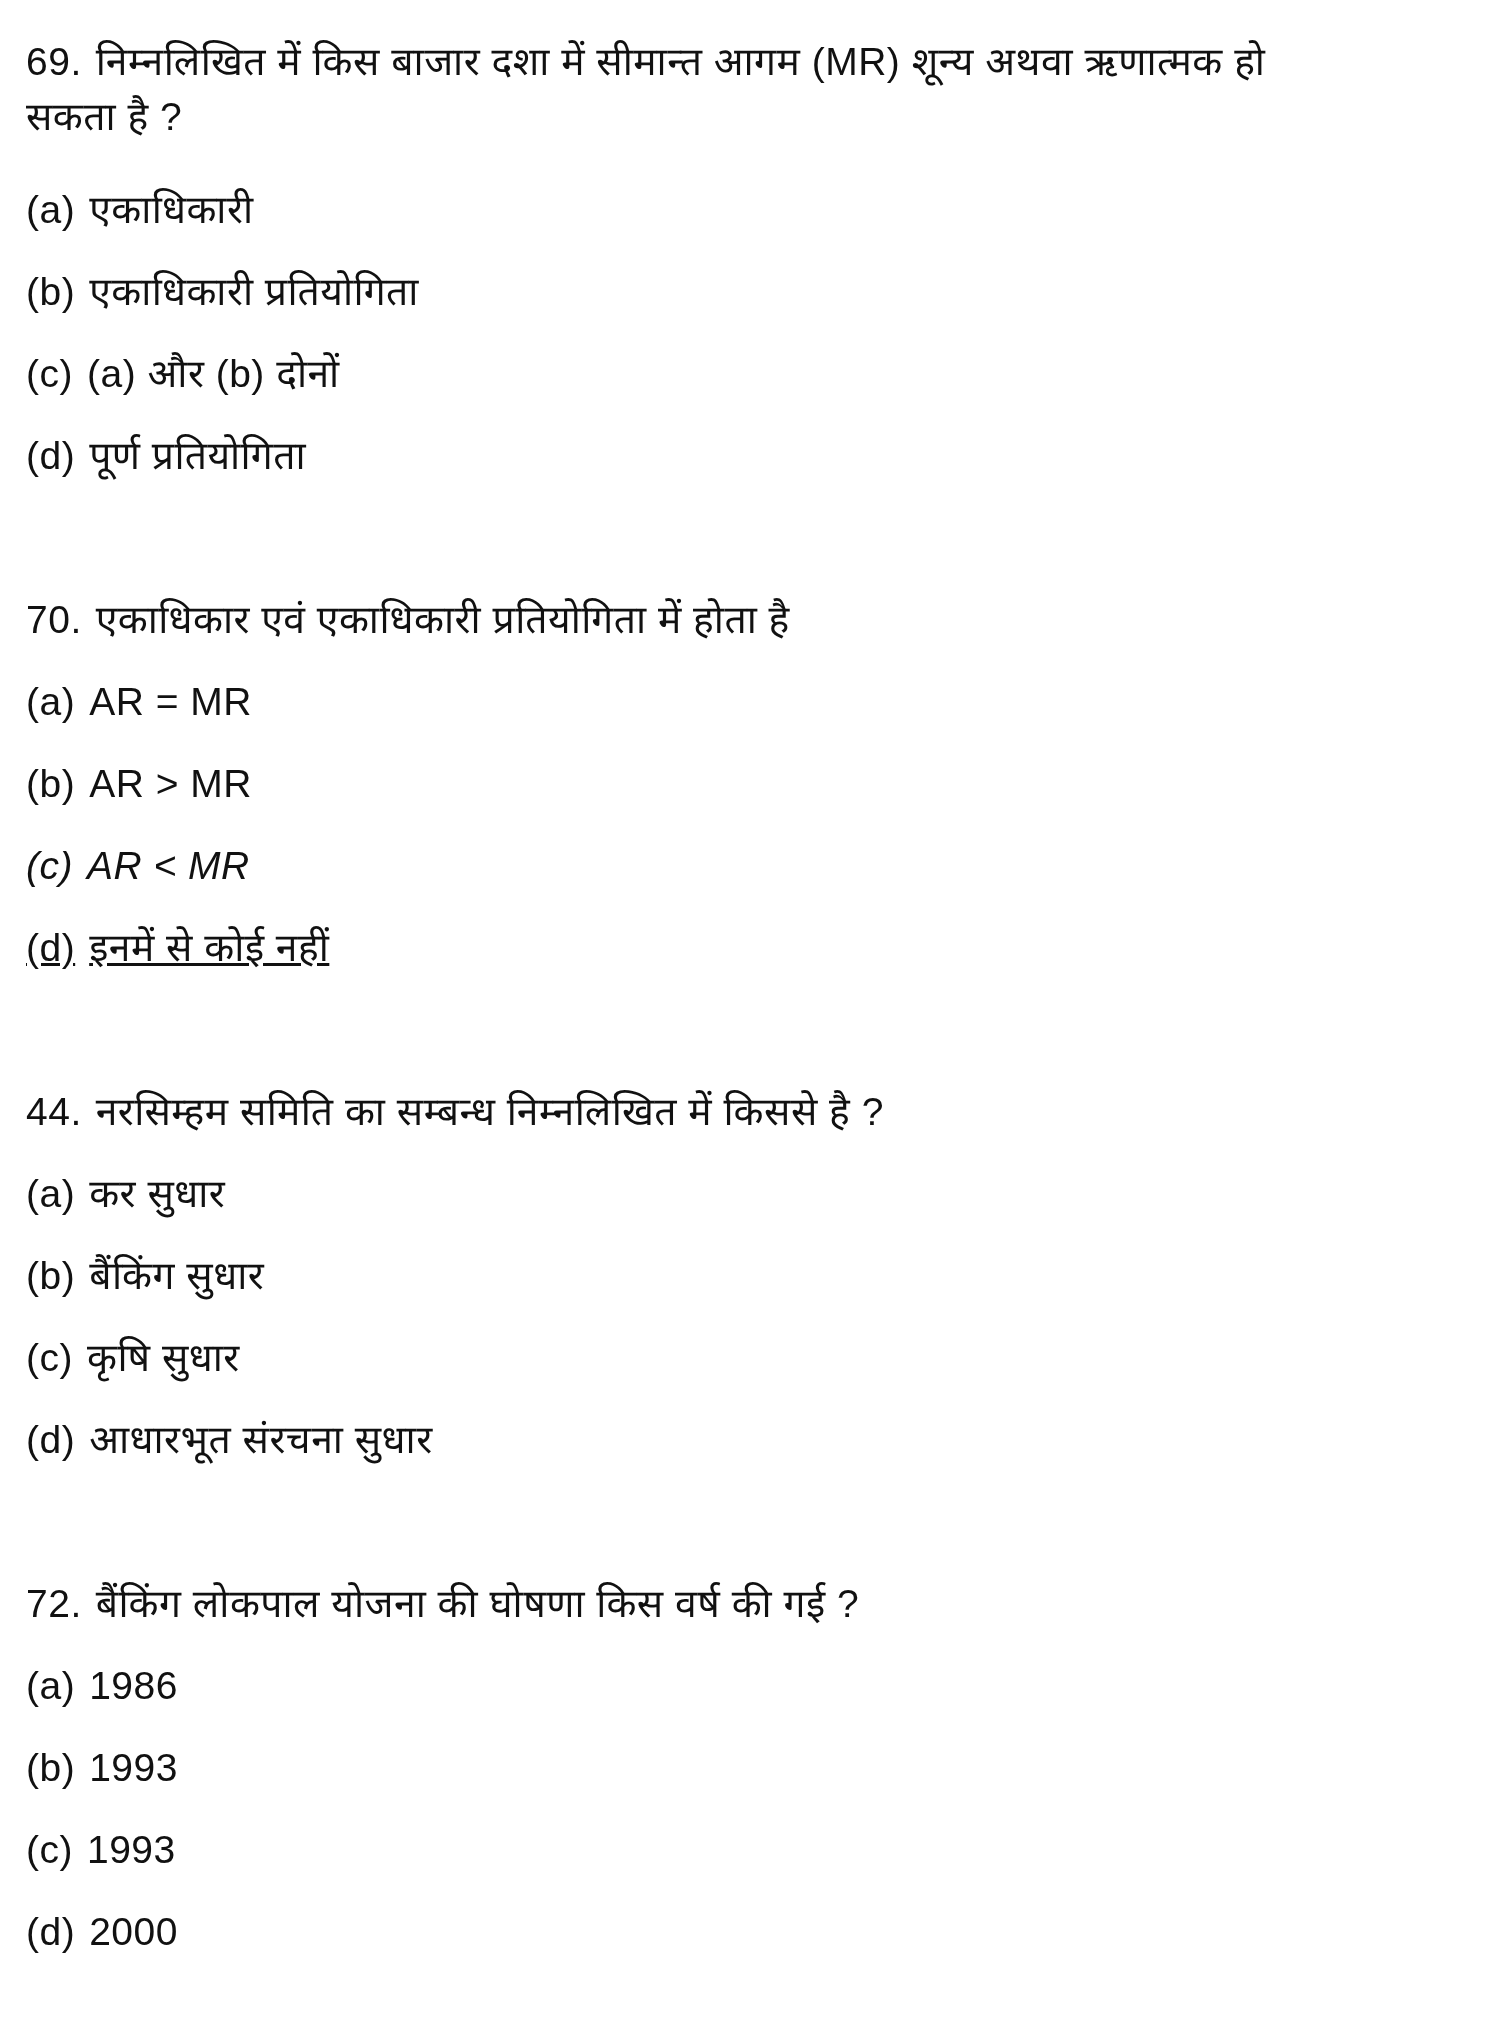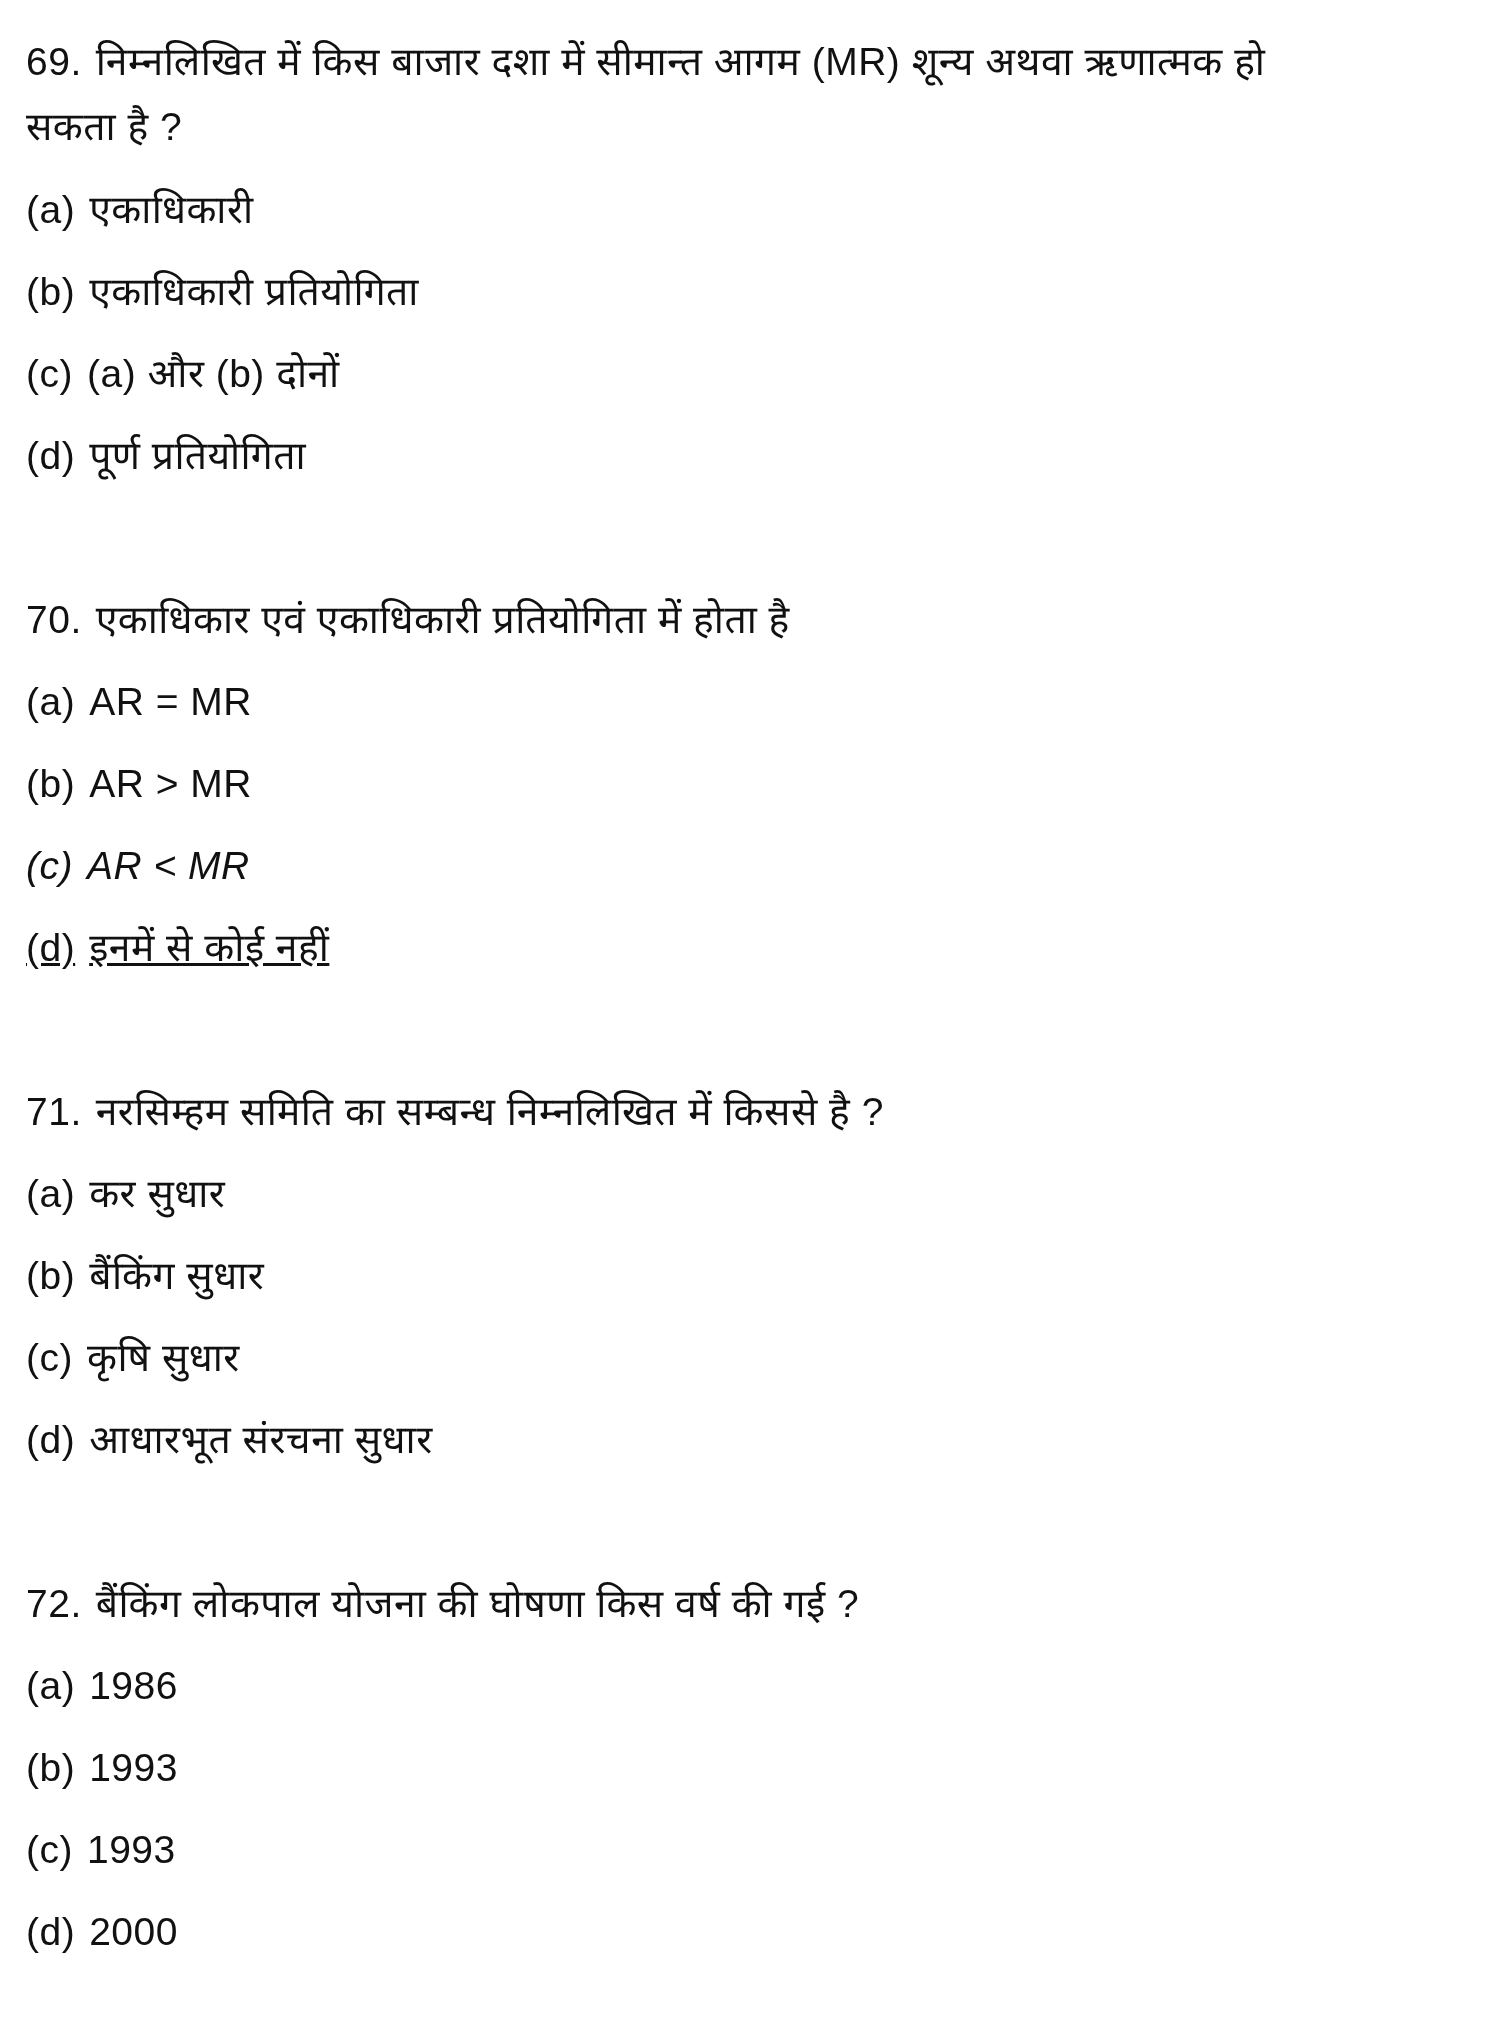--- a/index.html
+++ b/index.html
@@ -28,21 +28,21 @@
     .opt-label { margin-right: 14px; }
     .q-text-wide { width: 1455px; }
   </style>
 </head>
 <body>
 
 <div>
   <div class="line q-text-wide" style="top:32px;">
     <span class="q-num">69.</span><span>निम्नलिखित में किस बाजार दशा में सीमान्त आगम (MR) शून्य अथवा ऋणात्मक हो</span>
   </div>
-  <div class="line" style="top:97px;">
+  <div class="line" style="top:87px;">
     <span>सकता है ?</span>
   </div>
   <div class="line" style="top:180px;">
     <span class="opt-label">(a)</span><span>एकाधिकारी</span>
   </div>
   <div class="line" style="top:262px;">
     <span class="opt-label">(b)</span><span>एकाधिकारी प्रतियोगिता</span>
   </div>
   <div class="line" style="top:344px;">
     <span class="opt-label">(c)</span><span>(a) और (b) दोनों</span>
@@ -65,21 +65,21 @@
   <div class="line" style="top:836px;font-style:italic;">
     <span class="opt-label">(c)</span><span>AR &lt; MR</span>
   </div>
   <div class="line" style="top:918px;text-decoration:underline;">
     <span class="opt-label">(d)</span><span>इनमें से कोई नहीं</span>
   </div>
 </div>
 
 <div>
   <div class="line" style="top:1082px;">
-    <span class="q-num">71.</span><span>नरसिम्हम समिति का सम्बन्ध निम्नलिखित में किससे है ?</span>
+    <span class="q-num">44.</span><span>नरसिम्हम समिति का सम्बन्ध निम्नलिखित में किससे है ?</span>
   </div>
   <div class="line" style="top:1164px;">
     <span class="opt-label">(a)</span><span>कर सुधार</span>
   </div>
   <div class="line" style="top:1246px;">
     <span class="opt-label">(b)</span><span>बैंकिंग सुधार</span>
   </div>
   <div class="line" style="top:1328px;">
     <span class="opt-label">(c)</span><span>कृषि सुधार</span>
   </div>

